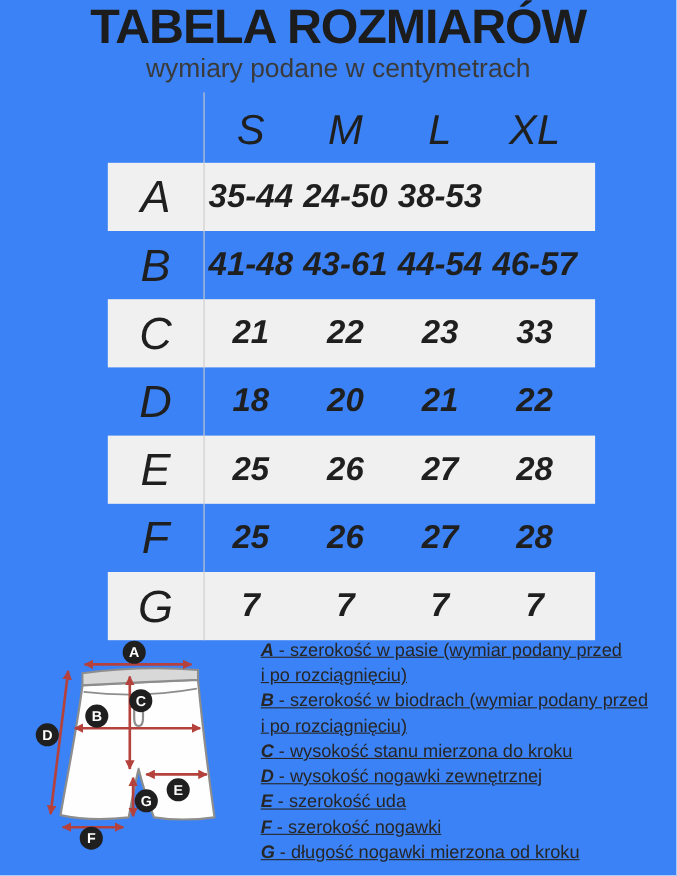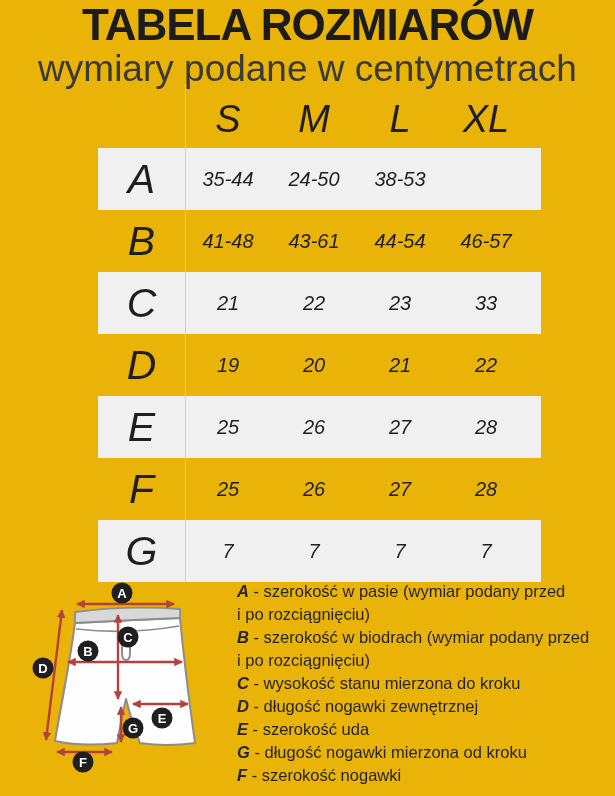--- a/index.html
+++ b/index.html
@@ -1,44 +1,44 @@
 <!DOCTYPE html>
 <html><head>
 <meta charset="utf-8">
 <style>
   html,body { margin:0; padding:0; background:#ffffff; }
   .page {
-    position:relative; width:615px; height:796px; background:#eab308;
+    position:relative; width:615px; height:796px; background:#3b82f6;
     font-family:"Liberation Sans", sans-serif; overflow:hidden; color:#1f1f1f;
   }
 
   
   .title {
     position:absolute; top:2px; left:0; width:100%; margin:0;
     text-align:center; font-size:44px; font-weight:700; letter-spacing:-1px;
     color:#1c1c1c; line-height:1.05;
   }
   .subtitle {
     position:absolute; top:50px; left:0; width:100%;
-    text-align:center; font-size:37px; font-weight:300; color:#3a3a3a;
+    text-align:center; font-size:24px; font-weight:300; color:#3a3a3a;
     line-height:1.05;
   }
 
   
   .size-table { position:absolute; left:98px; top:90px; width:443px; }
   .trow {
     display:grid; grid-template-columns:87px 86px 86px 86px 86px;
     height:62px; align-items:center;
   }
   .trow.thead { height:58px; }
   .trow.striped { background:#f0f0f0; }
   .tcell { text-align:center; font-style:italic; color:#1f1f1f; }
   .head-cell  { font-size:38px; font-weight:400; }
   .label-cell { font-size:41px; font-weight:400; }
-  .val-cell   { font-size:20px; }
+  .val-cell   { font-size:30px;font-weight:bold; }
   .vline {
     position:absolute; left:185px; top:84px; width:1px; height:498px;
     background:#cccccc; z-index:2;
   }
 
   
   .diagram { position:absolute; left:18px; top:578px; }
   .shorts-line   { fill:none; stroke:#8d8d8d; stroke-width:2;  stroke-linejoin:round; }
   .shorts-fill   { fill:#fefefe; stroke:#8d8d8d; stroke-width:2; stroke-linejoin:round; }
   .band-fill     { fill:#d8d8d8; stroke:#8d8d8d; stroke-width:1.8; }
@@ -46,21 +46,21 @@
   .arrow         { fill:none; stroke:#b5413c; stroke-width:2.4; }
   .marker-circle { fill:#1f1f1f; }
   .marker-letter {
     fill:#ffffff; font-family:"Liberation Sans", sans-serif;
     font-size:13px; font-weight:700; text-anchor:middle; dominant-baseline:central;
   }
 
   
   .legend {
     position:absolute; left:237px; top:580px; width:374px;
-    font-size:16.5px; line-height:23px; color:#262626;
+    font-size:16.5px; line-height:23px; color:#262626;text-decoration:underline;
   }
   .legend-item { white-space:pre-line; }
   .legend-letter { font-weight:700; font-style:italic; }
 </style>
 </head>
 <body>
 
 <div class="page">
 
   <h1 class="title">TABELA ROZMIARÓW</h1>
@@ -95,21 +95,21 @@
     <div class="trow striped">
       <div class="tcell label-cell">C</div>
       <div class="tcell val-cell">21</div>
       <div class="tcell val-cell">22</div>
       <div class="tcell val-cell">23</div>
       <div class="tcell val-cell">33</div>
     </div>
 
     <div class="trow">
       <div class="tcell label-cell">D</div>
-      <div class="tcell val-cell">19</div>
+      <div class="tcell val-cell">18</div>
       <div class="tcell val-cell">20</div>
       <div class="tcell val-cell">21</div>
       <div class="tcell val-cell">22</div>
     </div>
 
     <div class="trow striped">
       <div class="tcell label-cell">E</div>
       <div class="tcell val-cell">25</div>
       <div class="tcell val-cell">26</div>
       <div class="tcell val-cell">27</div>
@@ -173,19 +173,19 @@
     <circle class="marker-circle" cx="65" cy="184" r="10.5"></circle>
     <text class="marker-letter" x="65" y="184">F</text>
   </svg>
 
   <div class="legend">
     <div class="legend-item"><b class="legend-letter">A</b><span class="legend-text"> - szerokość w pasie (wymiar podany przed
 i po rozciągnięciu)</span></div>
     <div class="legend-item"><b class="legend-letter">B</b><span class="legend-text"> - szerokość w biodrach (wymiar podany przed
 i po rozciągnięciu)</span></div>
     <div class="legend-item"><b class="legend-letter">C</b><span class="legend-text"> - wysokość stanu mierzona do kroku</span></div>
-    <div class="legend-item"><b class="legend-letter">D</b><span class="legend-text"> - długość nogawki zewnętrznej</span></div>
+    <div class="legend-item"><b class="legend-letter">D</b><span class="legend-text"> - wysokość nogawki zewnętrznej</span></div>
     <div class="legend-item"><b class="legend-letter">E</b><span class="legend-text"> - szerokość uda</span></div>
+    <div class="legend-item"><b class="legend-letter">F</b><span class="legend-text"> - szerokość nogawki</span></div>
     <div class="legend-item"><b class="legend-letter">G</b><span class="legend-text"> - długość nogawki mierzona od kroku</span></div>
-    <div class="legend-item"><b class="legend-letter">F</b><span class="legend-text"> - szerokość nogawki</span></div>
   </div>
 
 </div>
 
 </body></html>

